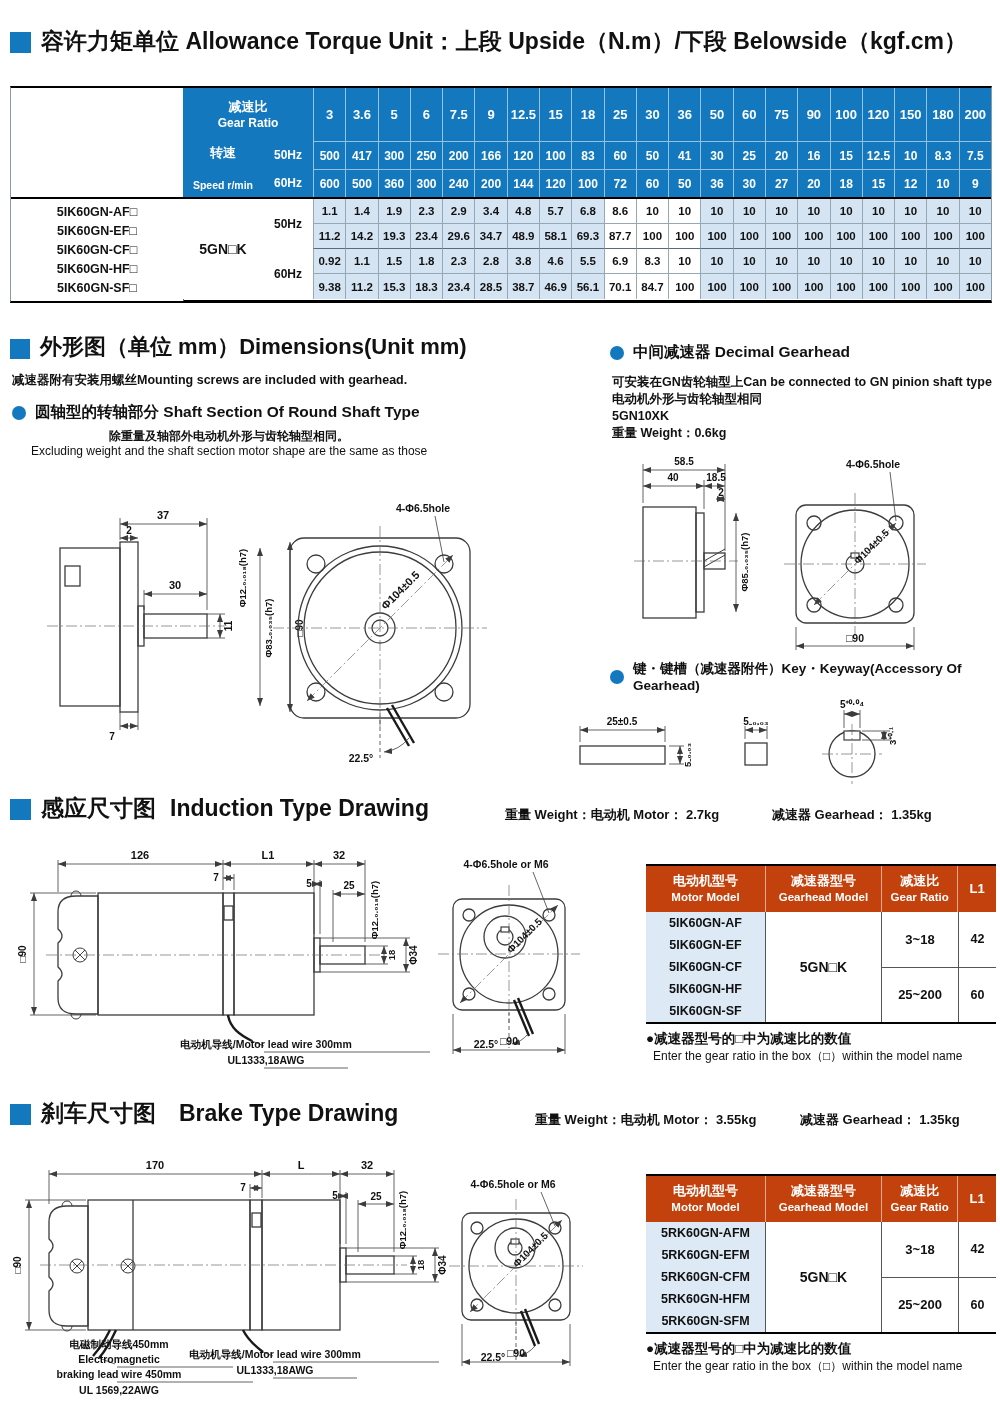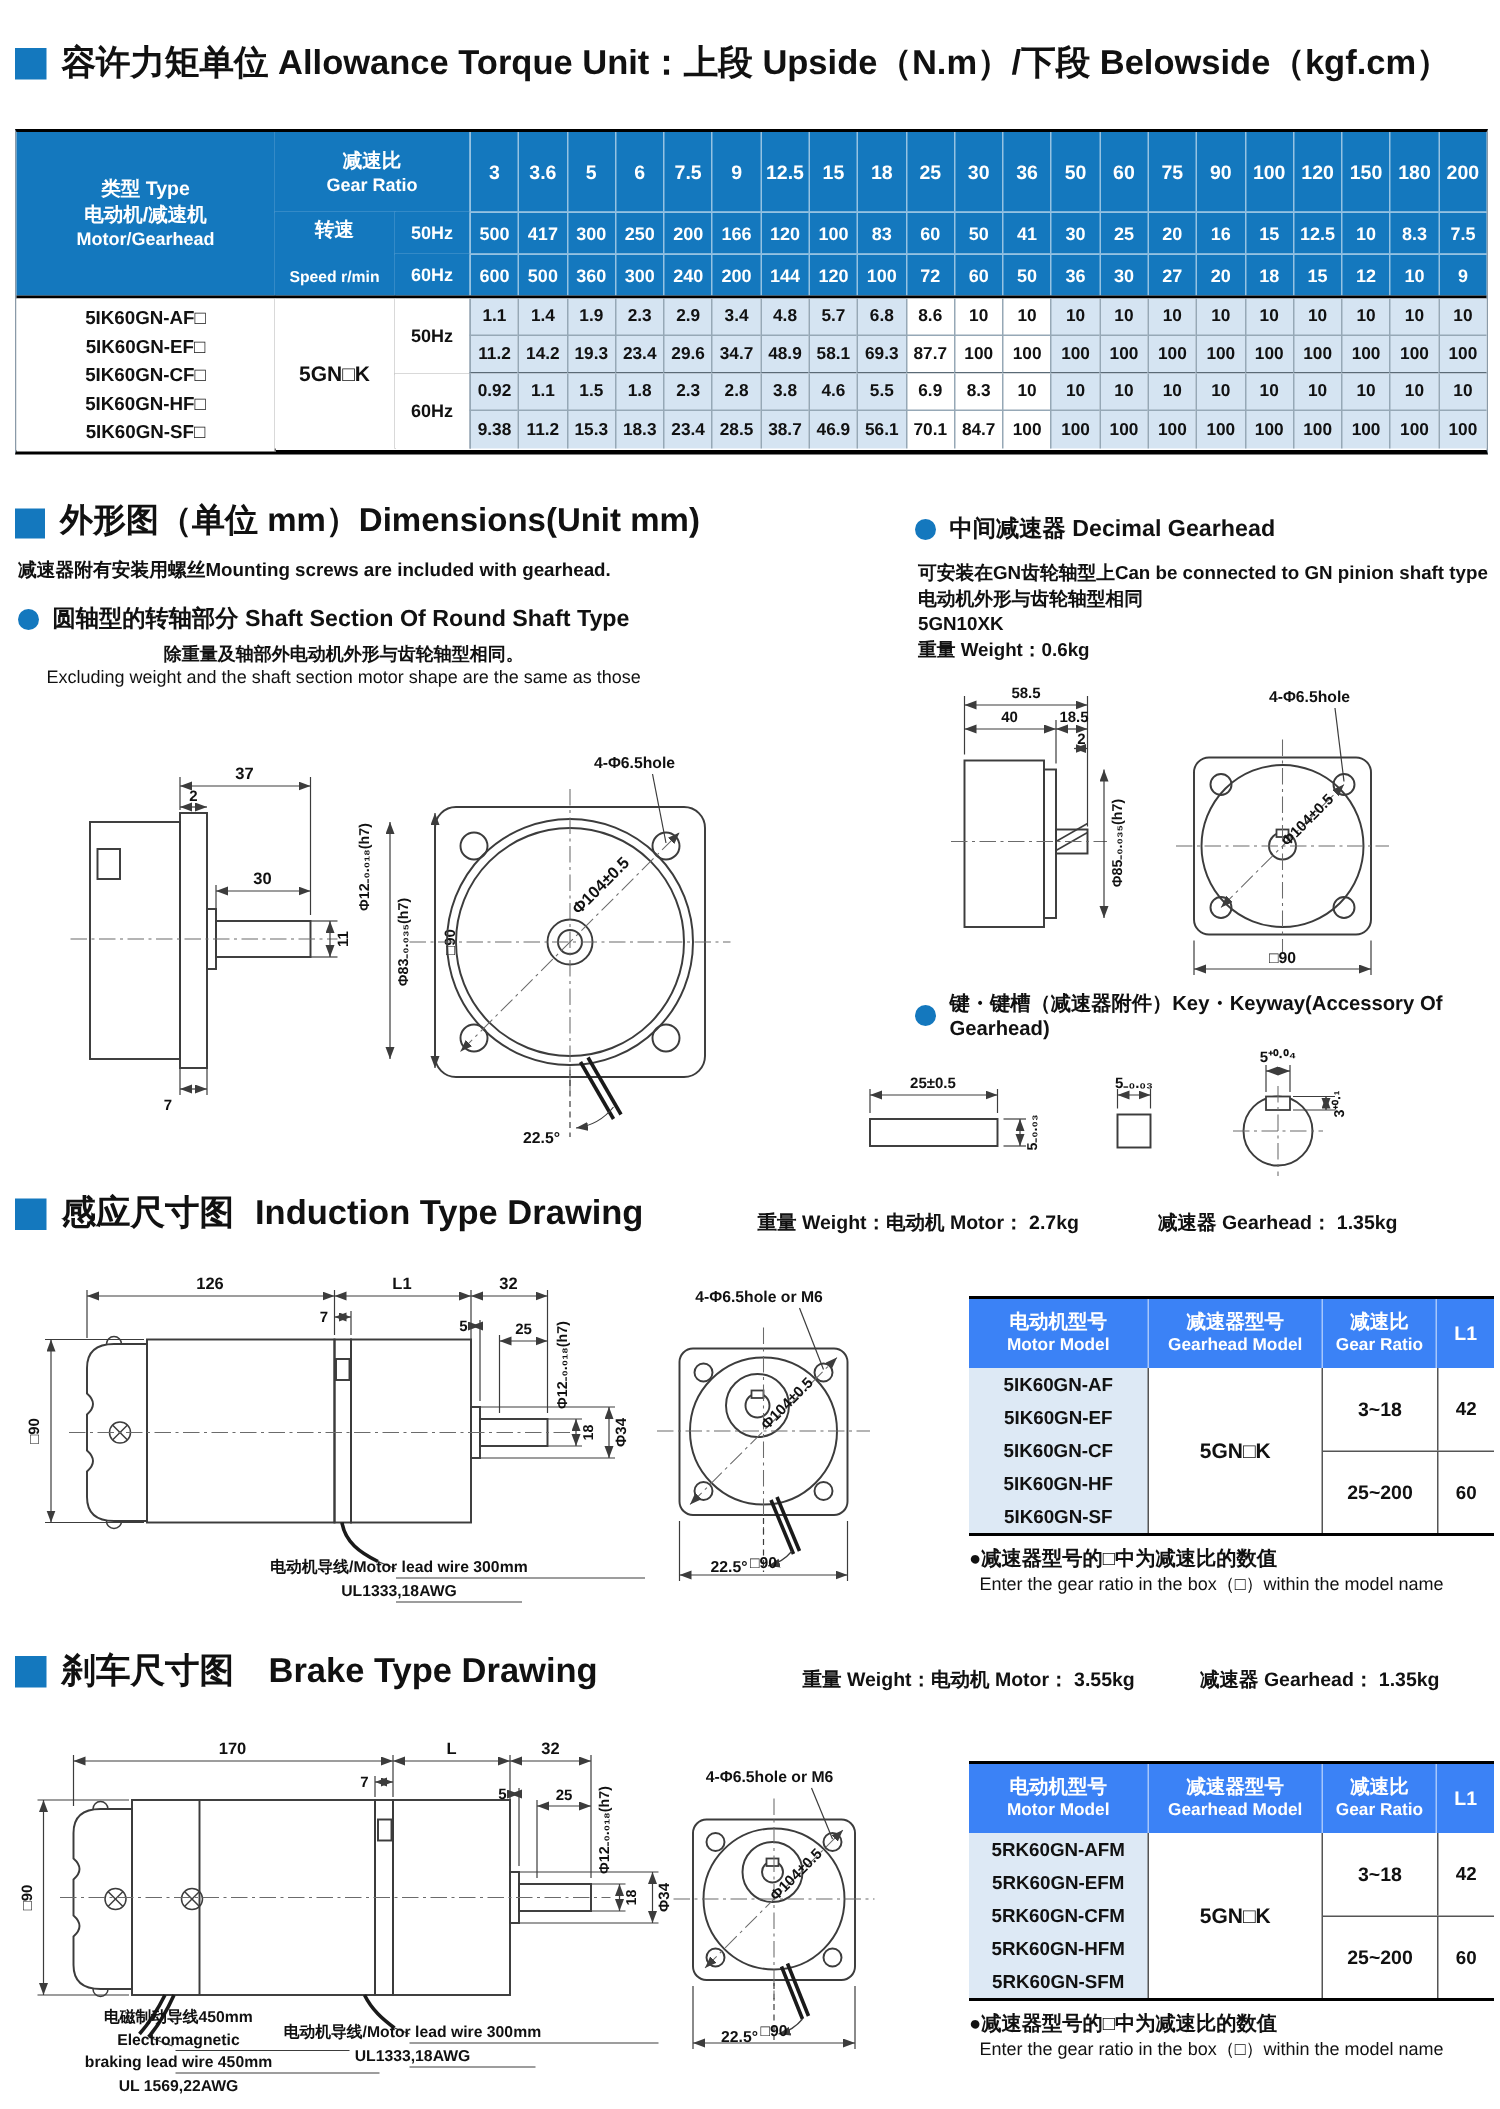--- a/index.html
+++ b/index.html
@@ -51,21 +51,21 @@
            font-size:12px;font-weight:bold;}
   .r-v1{top:111px;height:25px;} .r-v2{top:136px;height:25px;}
   .r-v3{top:161px;height:25px;} .r-v4{top:186px;height:25px;}
   .vcell{background:#d5e4f2;border-left:1px solid #96a8b6;border-bottom:1px solid #96a8b6;
          font-size:11.5px;font-weight:bold;}
   .r-v2 .vcell{border-bottom:1.5px solid #5a6a76;}
   .r-v4 .vcell{border-bottom:none;}
   .vcell.white{background:#fff;}
   
   .mtable{position:absolute;width:350px;border-top:2.5px solid #000;}
-  .mt-header{display:flex;height:46px;background:#3b82f6;color:#fff;font-weight:bold;text-align:center;}
+  .mt-header{display:flex;height:46px;background:#c2410c;color:#fff;font-weight:bold;text-align:center;}
   .mt-header>div{display:flex;flex-direction:column;align-items:center;justify-content:center;
                  font-size:13px;line-height:16px;border-right:1px solid rgba(255,255,255,.55);}
   .mt-header>div:last-child{border-right:none;}
   .mt-header .en{font-size:11.5px;}
   .mt-c1{width:120px;} .mt-c2{width:116px;} .mt-c3{width:76px;} .mt-c4{width:38px;}
   .mt-body{display:flex;height:110px;border-bottom:2.5px solid #000;}
   .mt-models{width:120px;background:#dde9f5;display:flex;flex-direction:column;
              justify-content:space-around;align-items:center;border-right:1px solid #555;}
   .mt-model{font-size:12.5px;font-weight:bold;}
   .mt-gearhead{width:116px;display:flex;align-items:center;justify-content:center;
@@ -104,25 +104,20 @@
 </svg>
 
 <div id="page">
 
   <div class="abs h-main" style="left:10px;top:28px;">
     <div class="sq"></div>
     <span>容许力矩单位 Allowance Torque Unit：上段 Upside（N.m）/下段 Belowside（kgf.cm）</span>
   </div>
 
   <div class="tt">
-    <div class="cell hd c-type">
-      <div>类型 Type</div>
-      <div>电动机/减速机</div>
-      <div class="l3">Motor/Gearhead</div>
-    </div>
     <div class="cell hd c-gr">
       <div>减速比</div>
       <div class="l2">Gear Ratio</div>
     </div>
     <div class="cell hd c-speed">
       <div>转速</div>
       <div class="l2">Speed r/min</div>
     </div>
     <div class="cell hd c-hz50">50Hz</div>
     <div class="cell hd c-hz60">60Hz</div>

